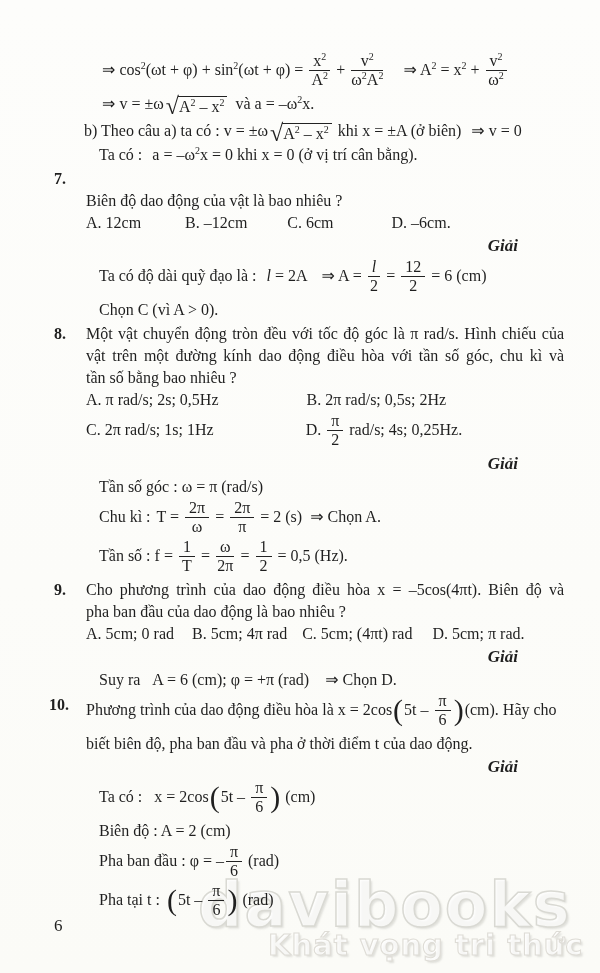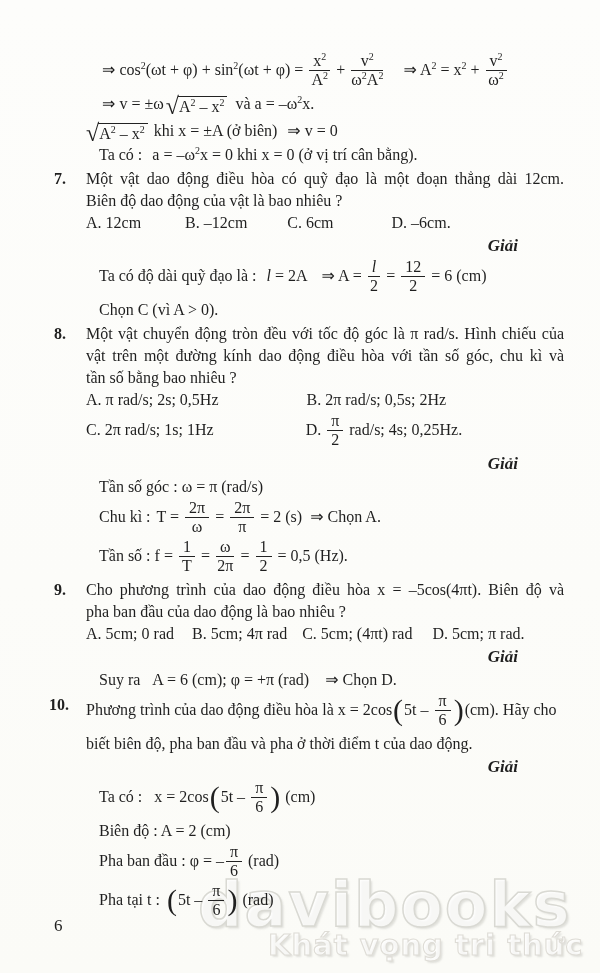--- a/index.html
+++ b/index.html
@@ -42,26 +42,26 @@
 
 <div class="page">
   <div class="wm wm1">davibooks</div>
   <div class="wm wm2">Khát vọng tri thức</div>
   <div class="content" id="doc-lines">
       <div class="line f ind1"><span class="t">⇒ cos</span><sup class="sup">2</sup><span class="t">(ωt + φ) + sin</span><sup class="sup">2</sup><span class="t">(ωt + φ) = </span><span class="frac"><span class="fn"><span class="t">x</span><sup class="sup">2</sup></span><span class="fd"><span class="t">A</span><sup class="sup">2</sup></span></span><span class="t"> + </span><span class="frac"><span class="fn"><span class="t">v</span><sup class="sup">2</sup></span><span class="fd"><span class="t">ω</span><sup class="sup">2</sup><span class="t">A</span><sup class="sup">2</sup></span></span><span class="sp" style="width: 18px;"></span><span class="t">⇒ A</span><sup class="sup">2</sup><span class="t"> = x</span><sup class="sup">2</sup><span class="t"> + </span><span class="frac"><span class="fn"><span class="t">v</span><sup class="sup">2</sup></span><span class="fd"><span class="t">ω</span><sup class="sup">2</sup></span></span></div>
       <div class="line f ind1"><span class="t">⇒ v = ±ω</span><span class="sqrt">
           <span class="rad">√</span>
           <span class="rc"><span class="t">A</span><sup class="sup">2</sup><span class="t"> – x</span><sup class="sup">2</sup></span>
         </span><span class="sp" style="width: 6px;"></span><span class="t">và a = –ω</span><sup class="sup">2</sup><span class="t">x.</span></div>
-      <div class="line bline"><span class="sqrt">
+      <div class="line bline"><span class="t">b) Theo câu a) ta có : v = ±ω</span><span class="sqrt">
           <span class="rad">√</span>
           <span class="rc"><span class="t">A</span><sup class="sup">2</sup><span class="t"> – x</span><sup class="sup">2</sup></span>
         </span><span class="t"> khi x = ±A (ở biên)</span><span class="sp" style="width: 10px;"></span><span class="t">⇒ v = 0</span></div>
       <div class="line sol"><span class="t">Ta có :</span><span class="sp" style="width: 10px;"></span><span class="t">a = –ω</span><sup class="sup">2</sup><span class="t">x = 0 khi x = 0 (ở vị trí cân bằng).</span></div>
-      <div class="line just pstart"><span class="pnum">7.</span><span class="t">Một vật dao động điều hòa có quỹ đạo là một đoạn thẳng dài 12cm.</span></div>
+      <div class="line just pstart"><span class="pnum">7.</span></div>
       <div class="line"><span class="t">Biên độ dao động của vật là bao nhiêu ?</span></div>
       <div class="line"><span class="t">A. 12cm</span><span class="sp" style="width: 44px;"></span><span class="t">B. –12cm</span><span class="sp" style="width: 40px;"></span><span class="t">C. 6cm</span><span class="sp" style="width: 58px;"></span><span class="t">D. –6cm.</span></div>
       <div class="line gi"><span class="t">Giải</span></div>
       <div class="line f sol"><span class="t">Ta có độ dài quỹ đạo là :</span><span class="sp" style="width: 10px;"></span><span class="it">l</span><span class="t"> = 2A</span><span class="sp" style="width: 14px;"></span><span class="t">⇒ A = </span><span class="frac"><span class="fn"><span class="it">l</span></span><span class="fd"><span class="t">2</span></span></span><span class="t"> = </span><span class="frac"><span class="fn"><span class="t">12</span></span><span class="fd"><span class="t">2</span></span></span><span class="t"> = 6 (cm)</span></div>
       <div class="line sol"><span class="t">Chọn C (vì A &gt; 0).</span></div>
       <div class="line just pstart"><span class="pnum">8.</span><span class="t">Một vật chuyển động tròn đều với tốc độ góc là π rad/s. Hình chiếu của</span></div>
       <div class="line just"><span class="t">vật trên một đường kính dao động điều hòa với tần số góc, chu kì và</span></div>
       <div class="line"><span class="t">tần số bằng bao nhiêu ?</span></div>
       <div class="line"><span class="t">A. π rad/s; 2s; 0,5Hz</span><span class="sp" style="width: 88px;"></span><span class="t">B. 2π rad/s; 0,5s; 2Hz</span></div>
       <div class="line f"><span class="t">C. 2π rad/s; 1s; 1Hz</span><span class="sp" style="width: 92px;"></span><span class="t">D. </span><span class="frac"><span class="fn"><span class="t">π</span></span><span class="fd"><span class="t">2</span></span></span><span class="t"> rad/s; 4s; 0,25Hz.</span></div>

